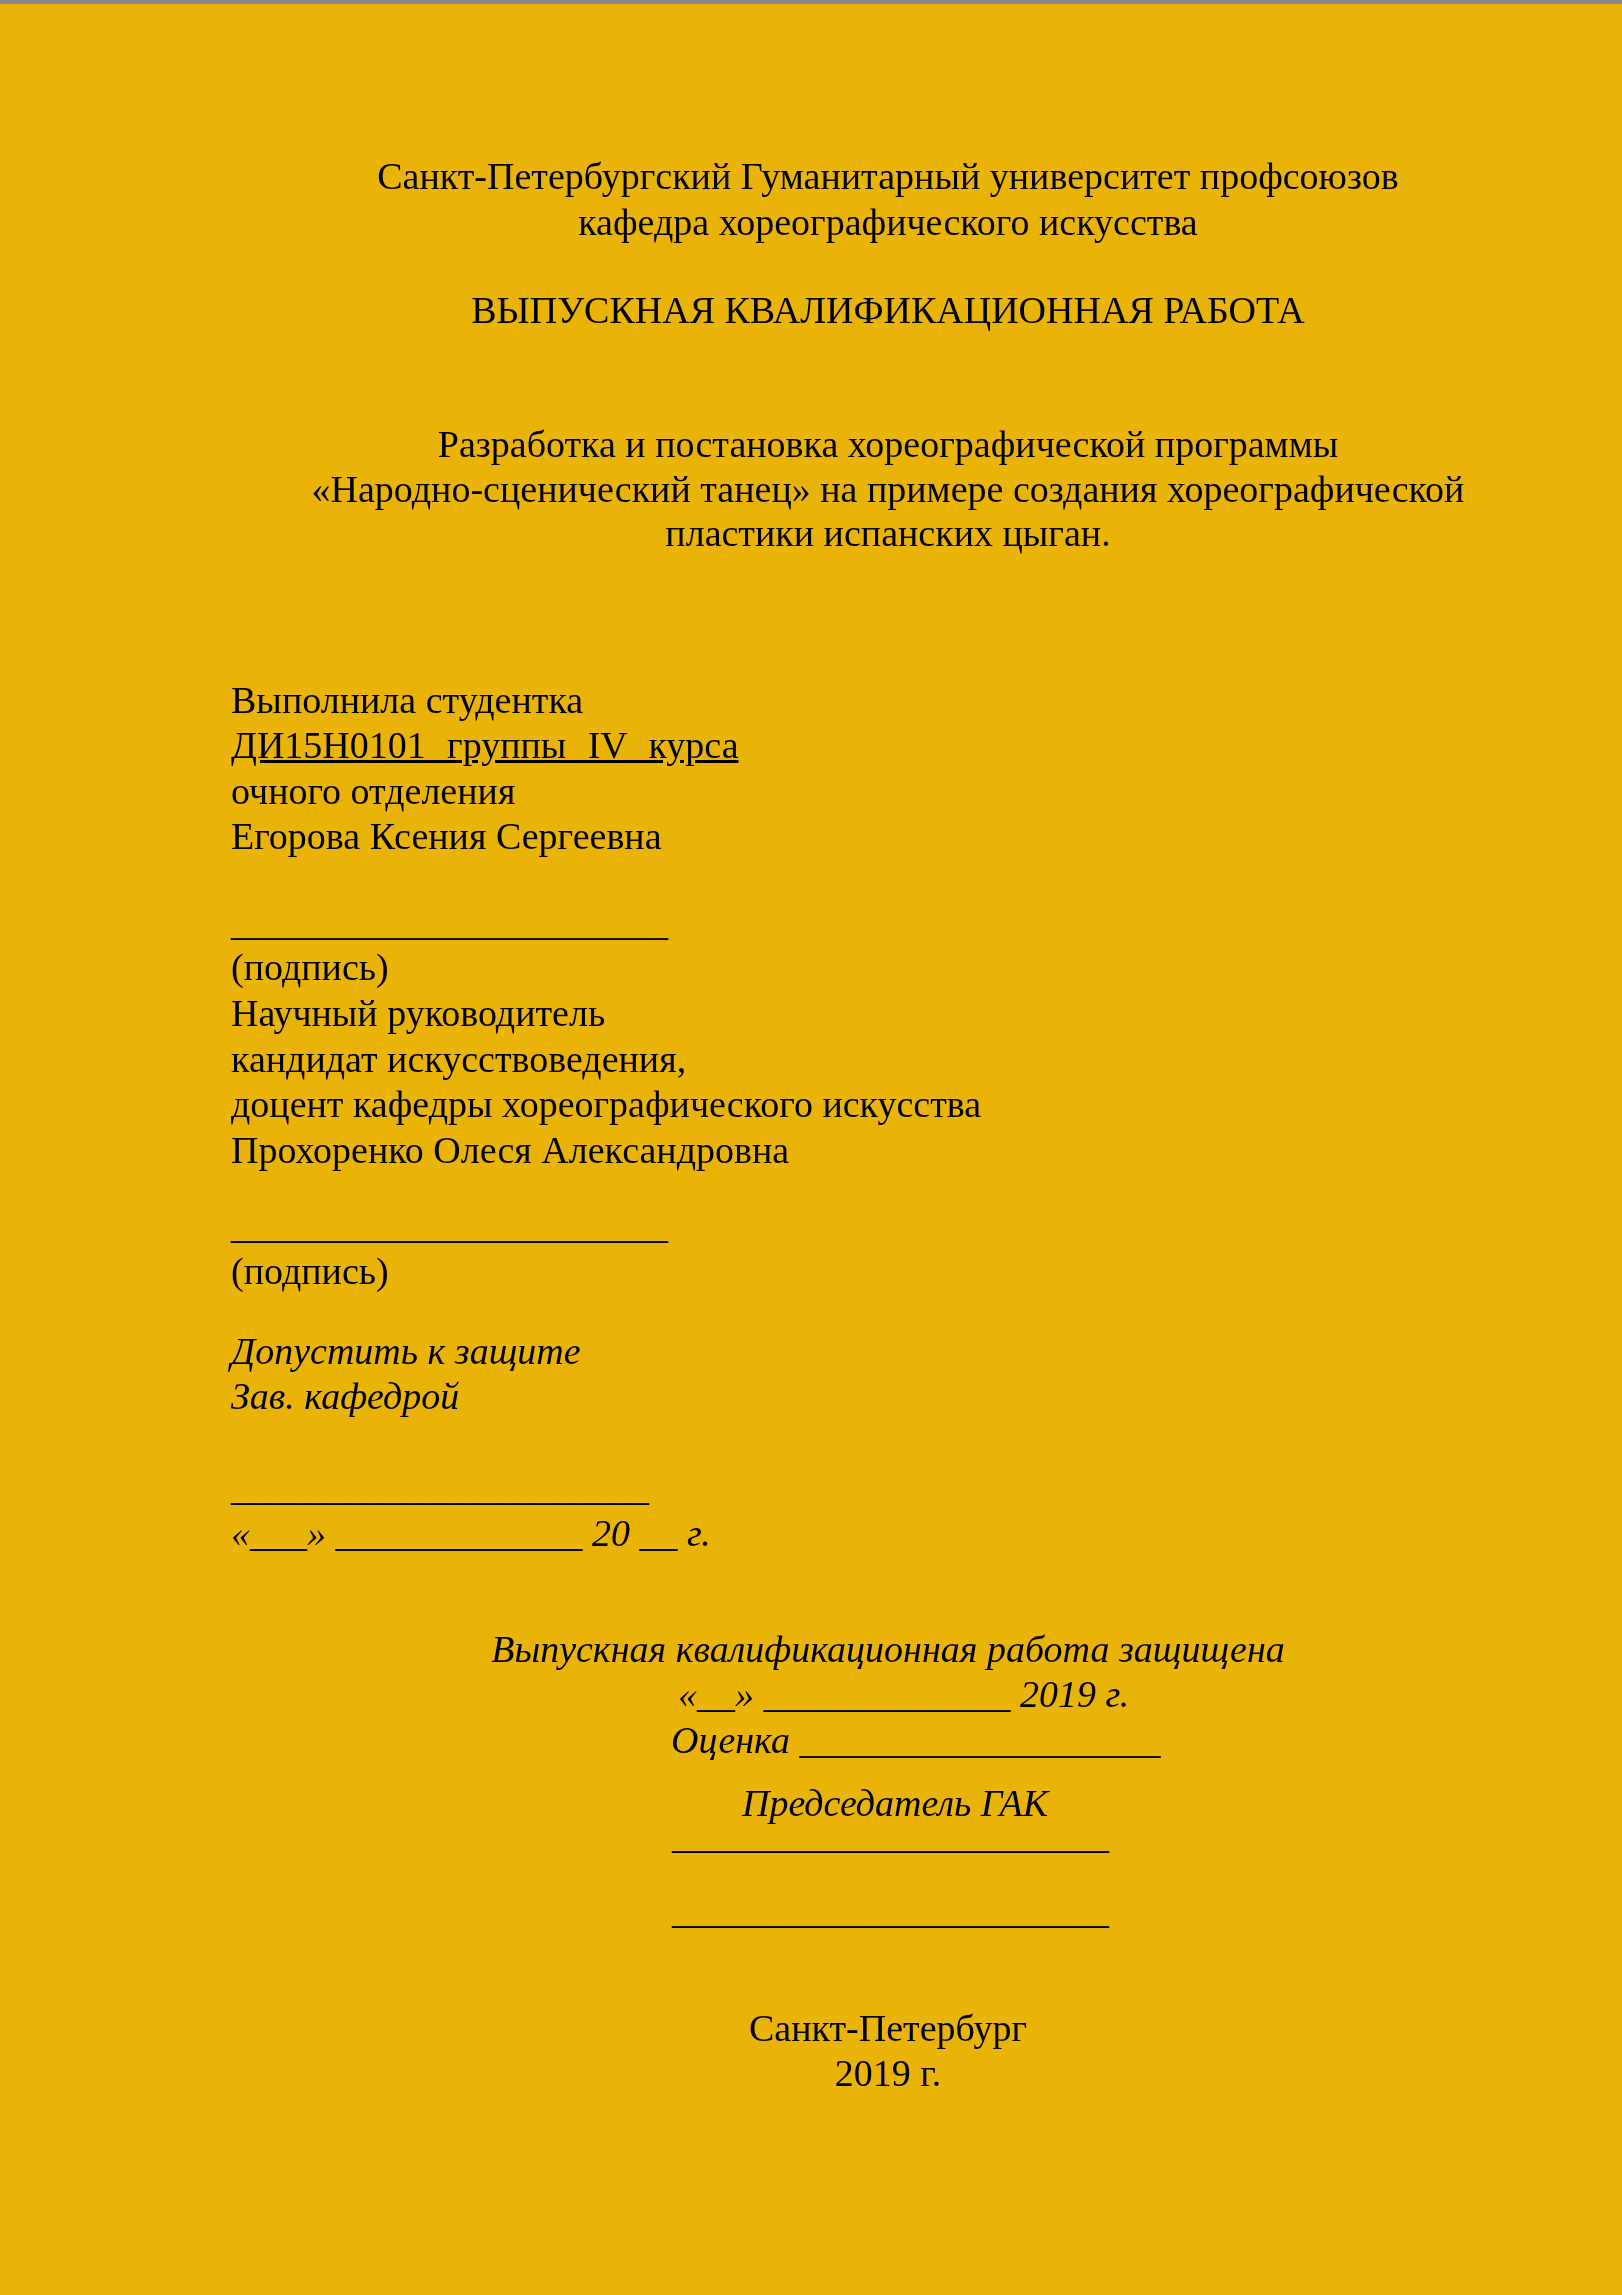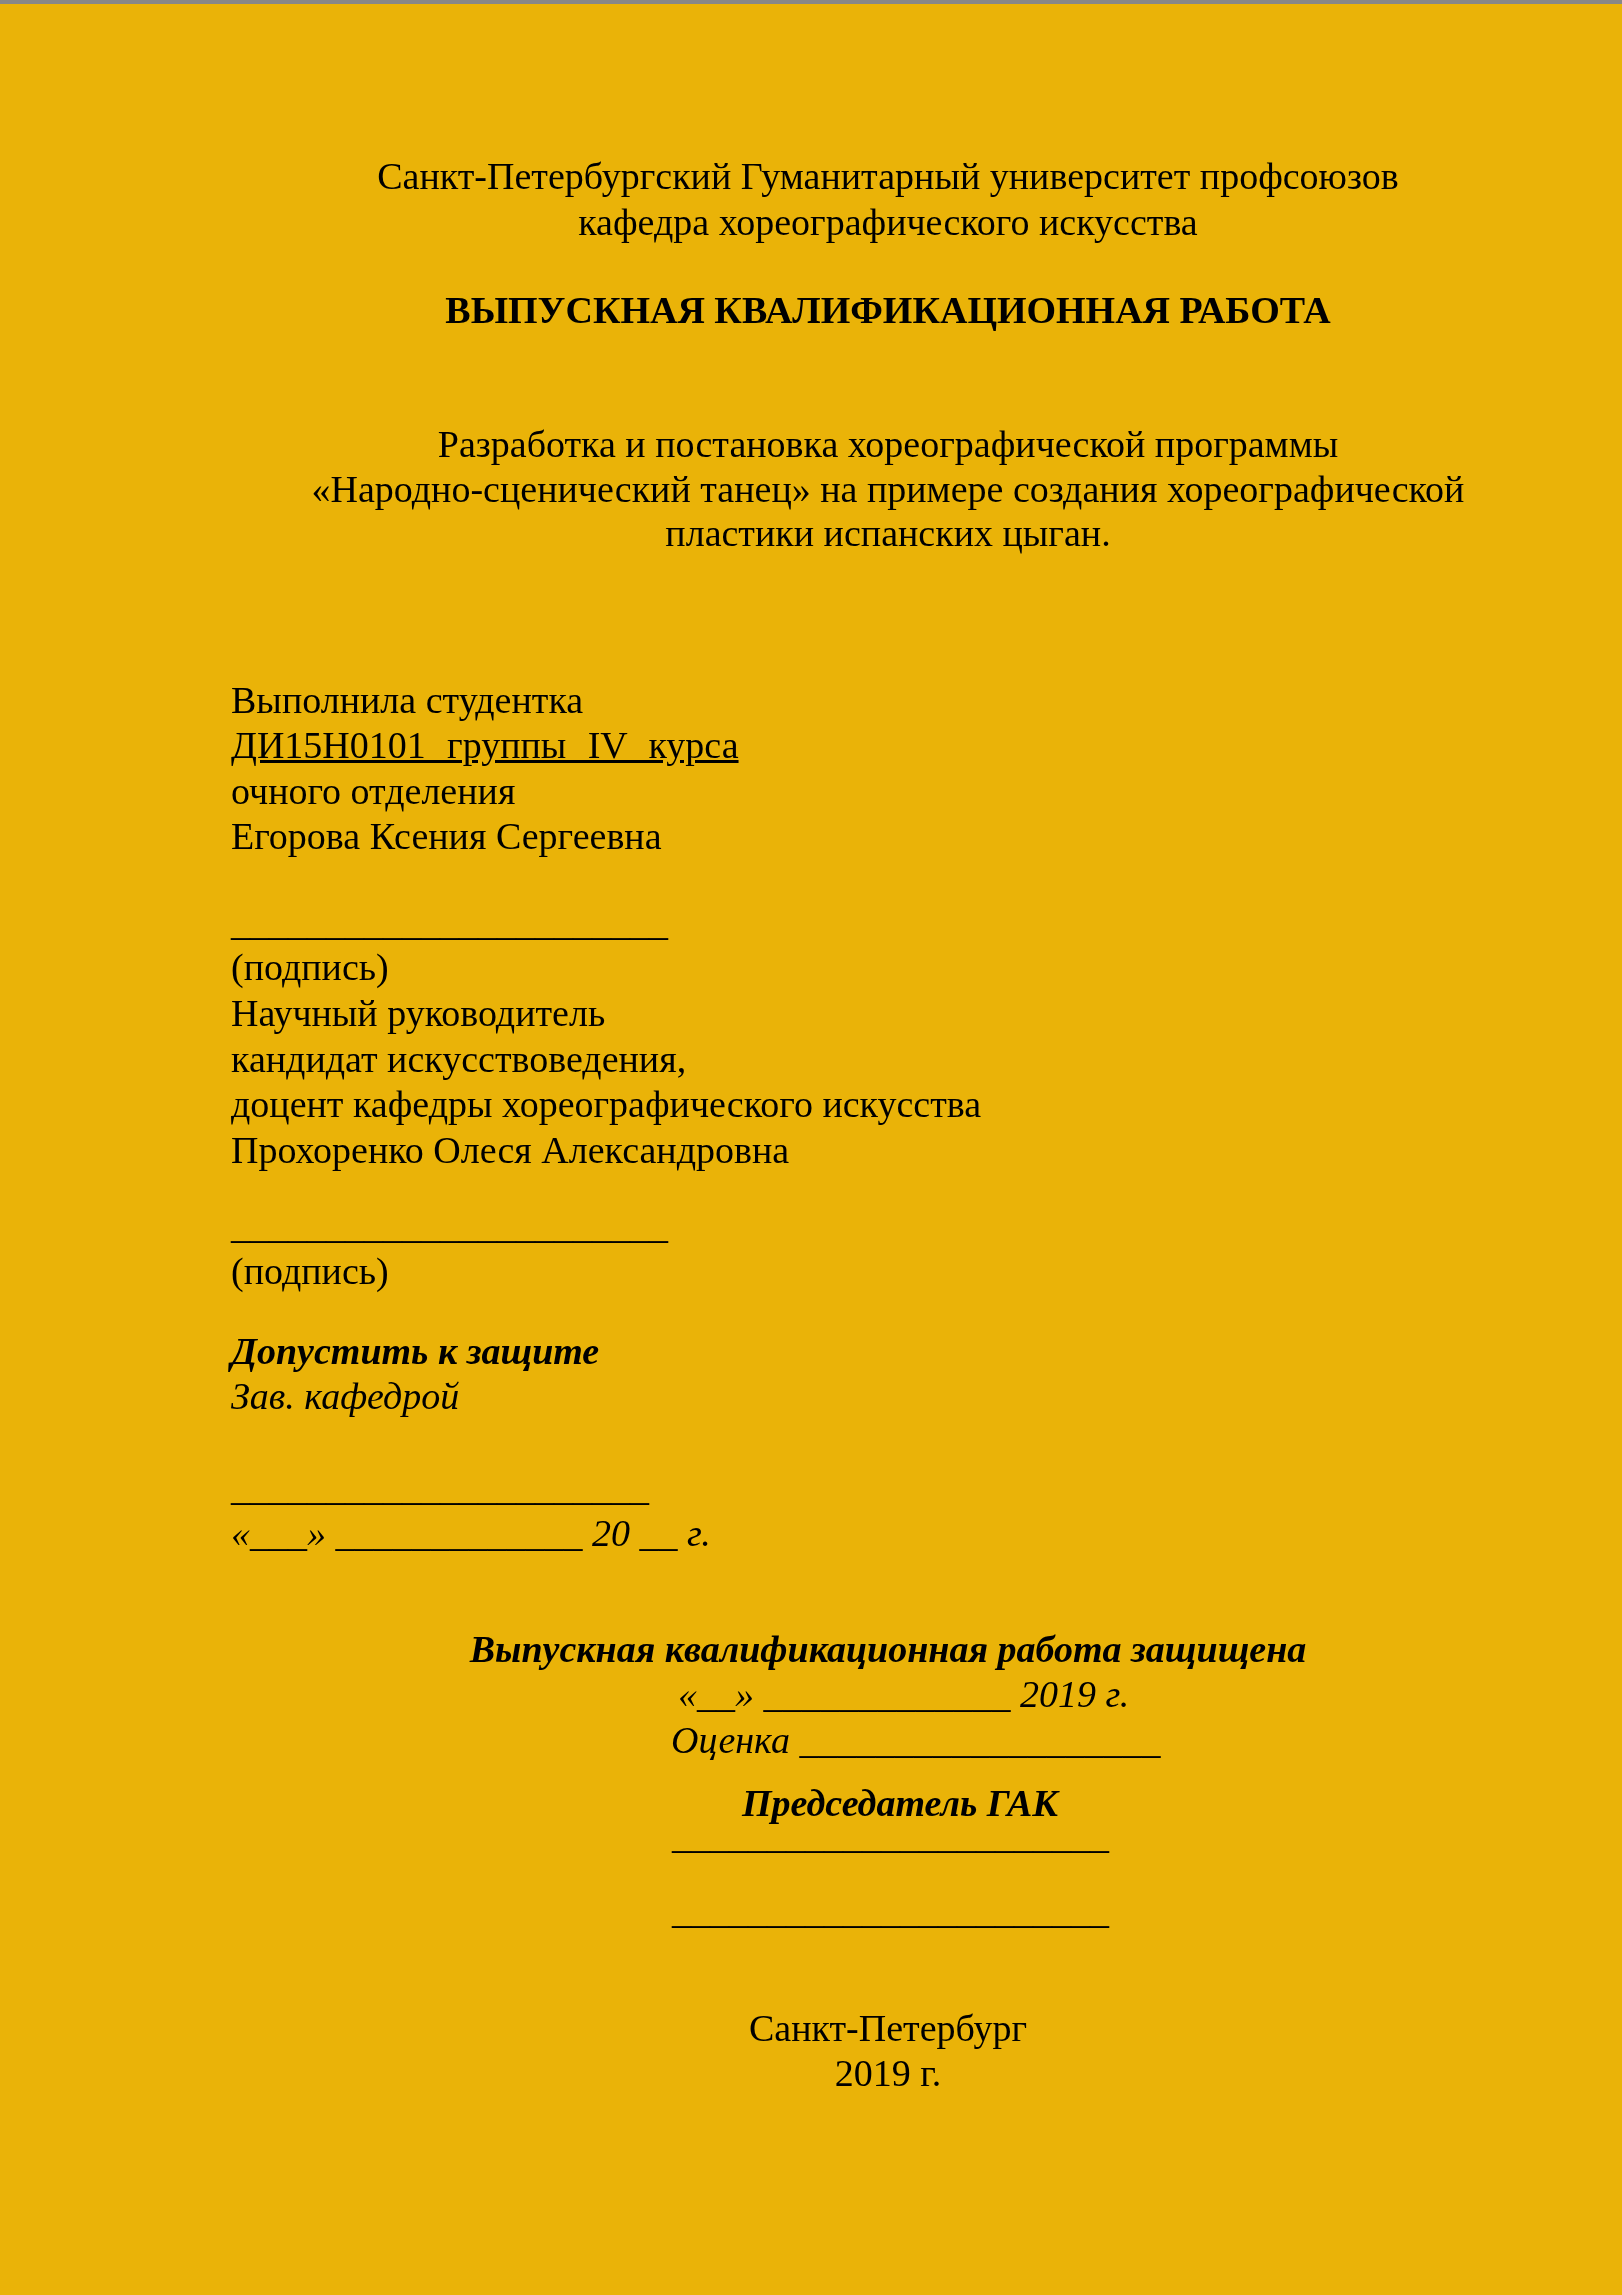--- a/index.html
+++ b/index.html
@@ -17,21 +17,21 @@
   }
   .line {
     position: absolute;
     left: 231px;
     right: 78px;
     white-space: pre;
   }
   .t-center { text-align: center; }
   .t-right  { text-align: left; }
   .t-left   { text-align: left; }
-  .bold     { font-weight: bold; }
+  .bold     { font-weight: normal; }
   .italic   { font-style: italic; }
   .justspace { word-spacing: 11.8px; text-decoration: underline; }
   .abs-left { right: auto; }  
 </style>
 </head>
 <body>
 
 <div class="page">
 
   <div class="line t-center" style="top:149px">Санкт-Петербургский Гуманитарный университет профсоюзов</div>

